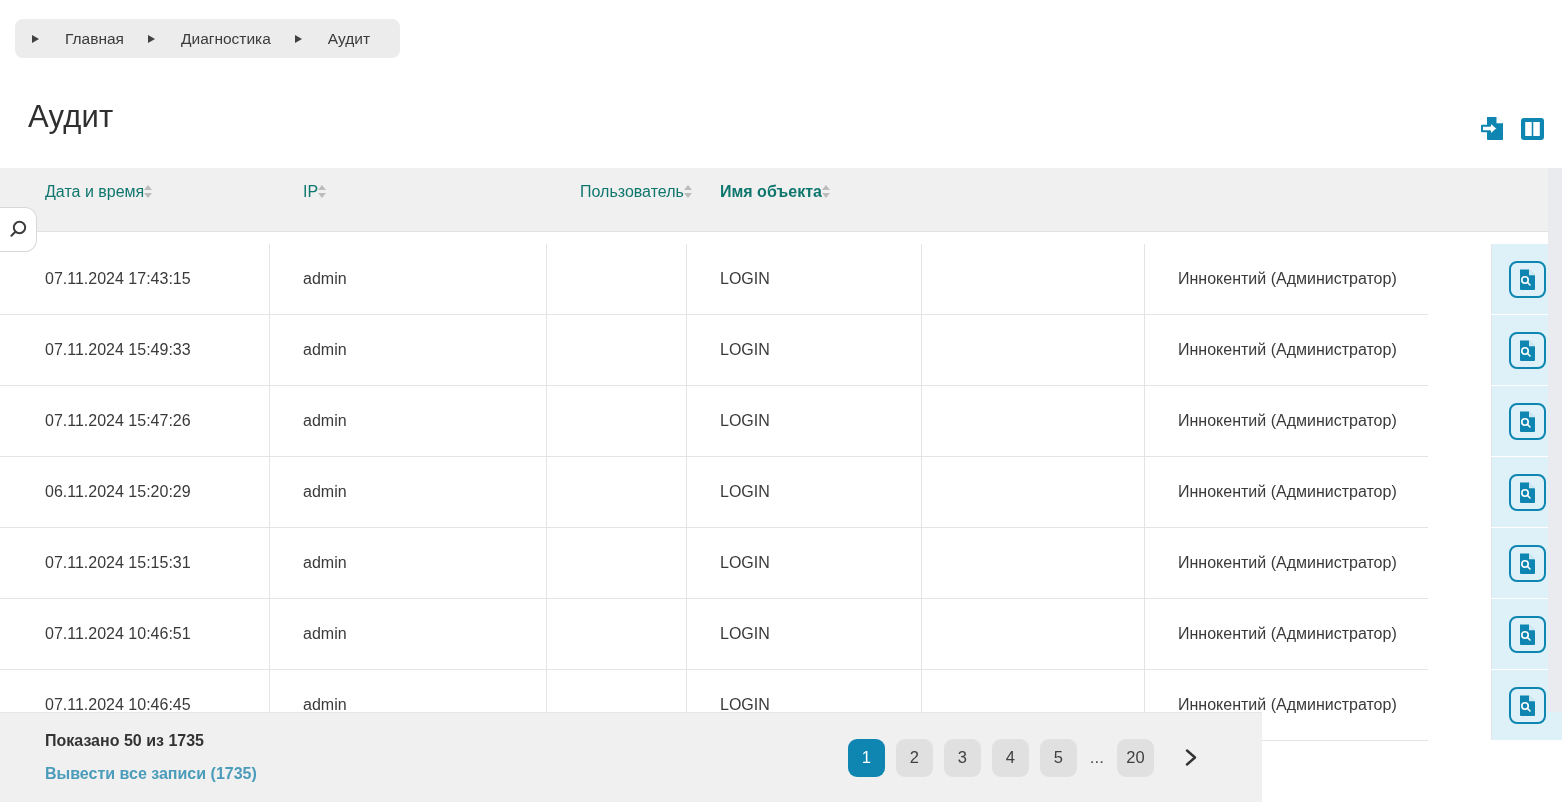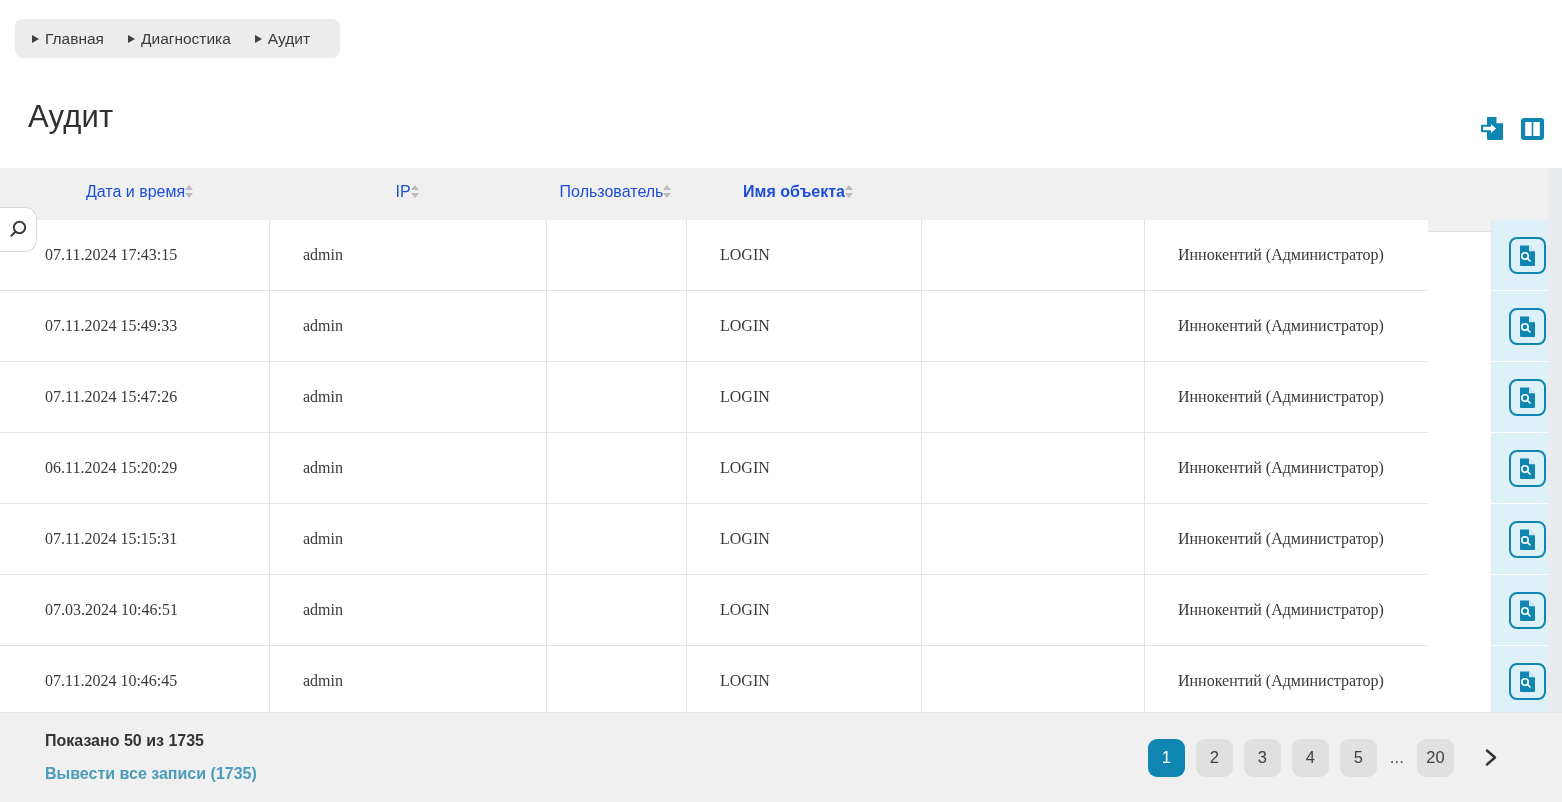--- a/index.html
+++ b/index.html
@@ -3,53 +3,53 @@
 <meta charset="utf-8">
 <style>
   html,body{margin:0;padding:0;}
   body{
     width:1562px;height:802px;position:relative;overflow:hidden;background:#fff;
     font-family:"Liberation Sans","DejaVu Sans",sans-serif;color:#3a3a3a;
   }
   
   .breadcrumb{position:absolute;left:15px;top:19px;height:39px;background:#ececec;border-radius:8px;
     display:inline-flex;align-items:center;padding:0 30px 0 17px;gap:24px;font-size:15.5px;color:#3b3b3b;}
-  .crumb{display:inline-flex;align-items:center;gap:6px;cursor:pointer;white-space:nowrap;}
+  .crumb{display:inline-flex;align-items:center;gap:26px;cursor:pointer;white-space:nowrap;}
   .crumb-arrow{width:0;height:0;border-left:7px solid #414141;border-top:4.5px solid transparent;border-bottom:4.5px solid transparent;display:inline-block;}
   
   .page-title{position:absolute;left:28px;top:99px;margin:0;font-size:31px;font-weight:400;color:#2f2f2f;letter-spacing:.2px;}
   .toolbar{position:absolute;right:17px;top:115px;display:flex;gap:13px;align-items:center;}
   .icon-btn{background:none;border:0;padding:0;cursor:pointer;display:flex;align-items:center;}
   
   .thead{position:absolute;top:168px;left:0;width:1562px;height:64px;background:#f0f0f0;
     display:grid;grid-template-columns:270px 277px 140px 235px 223px 417px;border-bottom:1px solid #e2e2e2;box-sizing:border-box;}
-  .th{display:flex;align-items:center;justify-content:center;padding:0 36px 16px 33px;color:#1d4ed8;font-size:16px;cursor:pointer;}
+  .th{display:flex;align-items:center;justify-content:flex-start;padding:0 36px 16px 33px;color:#0f766e;font-size:16px;cursor:pointer;}
   .th:first-child{padding-left:45px;}
   .th:last-child{padding-right:46px;font-weight:bold;}
   .sort{display:flex;flex-direction:column;gap:3px;flex:0 0 auto;}
   .tri{width:0;height:0;border-left:4.5px solid transparent;border-right:4.5px solid transparent;}
   .tri.up{border-bottom:5.5px solid #bcbcbc;}
   .tri.down{border-top:5.5px solid #bcbcbc;}
   
-  .tbody{position:absolute;top:220px;left:0;width:1428px;z-index:1;font-family:Liberation Serif, serif;}
+  .tbody{position:absolute;top:244px;left:0;width:1428px;z-index:1;}
   .tr{display:grid;grid-template-columns:270px 277px 140px 235px 223px 347px 70px;height:71px;
     border-bottom:1px solid #e4e4e4;box-sizing:border-box;background:#fff;}
   .td{display:flex;align-items:center;padding:0 10px 0 33px;font-size:16px;color:#3a3a3a;
     border-right:1px solid #e4e4e4;box-sizing:border-box;overflow:hidden;white-space:nowrap;}
   .td.c-datetime{padding-left:45px;}
   .td.c-action{border-right:0;background:#def0f8;justify-content:center;padding:0;}
   .view-btn{width:37px;height:37px;border:2px solid #0e86b1;border-radius:8px;background:transparent;
     display:flex;align-items:center;justify-content:center;cursor:pointer;padding:0;}
   
   .scroll-track{position:absolute;top:168px;right:0;width:14px;height:544px;background:#e9ebee;z-index:2;}
   
   .search-tab{position:absolute;left:0;top:207px;width:37px;height:45px;background:#fff;border:1px solid #d8d8d8;
     border-left:0;border-radius:0 12px 12px 0;display:flex;align-items:center;justify-content:center;cursor:pointer;z-index:6;padding:0;}
   
-  .footer{position:absolute;left:0;bottom:0;width:1562px;height:90px;background:#f0f0f0;z-index:5;
+  .footer{position:absolute;left:0;bottom:0;width:1262px;height:90px;background:#f0f0f0;z-index:5;
     display:flex;align-items:center;justify-content:space-between;box-sizing:border-box;padding:0 62px 0 45px;border-top:1px solid #e6e6e6;}
   .footer-left{display:flex;flex-direction:column;gap:15px;}
   .shown-text{font-weight:bold;font-size:16px;color:#333;}
   .show-all-link{font-weight:bold;font-size:16px;color:#4a9cba;cursor:pointer;text-decoration:none;}
   .pager{display:flex;align-items:center;gap:11px;}
   .page-btn{min-width:37px;height:38px;border:0;border-radius:9px;background:#e0e0e0;color:#404040;
     font-size:16.5px;cursor:pointer;font-family:inherit;padding:0 6px;}
   .page-btn.active{background:#0e86b1;color:#fff;}
   .ellipsis{color:#4d4d4d;font-size:17px;align-self:flex-end;padding-bottom:9px;margin:0 2px;}
   .next-btn{background:none;border:0;cursor:pointer;margin-left:16px;display:flex;padding:0;}
@@ -233,21 +233,21 @@
             <path d="M12 1.2 l6 6 h-6 z" fill="#cfeaf5"></path>
             <circle cx="8" cy="12" r="3.2" fill="none" stroke="#ffffff" stroke-width="1.6"></circle>
             <line x1="10.3" y1="14.3" x2="13" y2="17" stroke="#ffffff" stroke-width="1.6" stroke-linecap="round"></line>
           </svg>
         </span>
       </button>
     </div>
   </div>
 
   <div class="tr">
-    <div class="td c-datetime">07.03.2024 10:46:51</div>
+    <div class="td c-datetime">07.11.2024 10:46:51</div>
     <div class="td c-user">admin</div>
     <div class="td c-ip"></div>
     <div class="td c-op">LOGIN</div>
     <div class="td c-type"></div>
     <div class="td c-name">Иннокентий (Администратор)</div>
     <div class="td c-action">
       <button class="view-btn">
         <span style="display:flex;">
           <svg width="20" height="23" viewBox="0 0 20 23">
             <path d="M3 1.5 h9 l6 6 v13.5 q0 1 -1 1 H4 q-1 0 -1 -1 z" fill="#0e86b1"></path>

